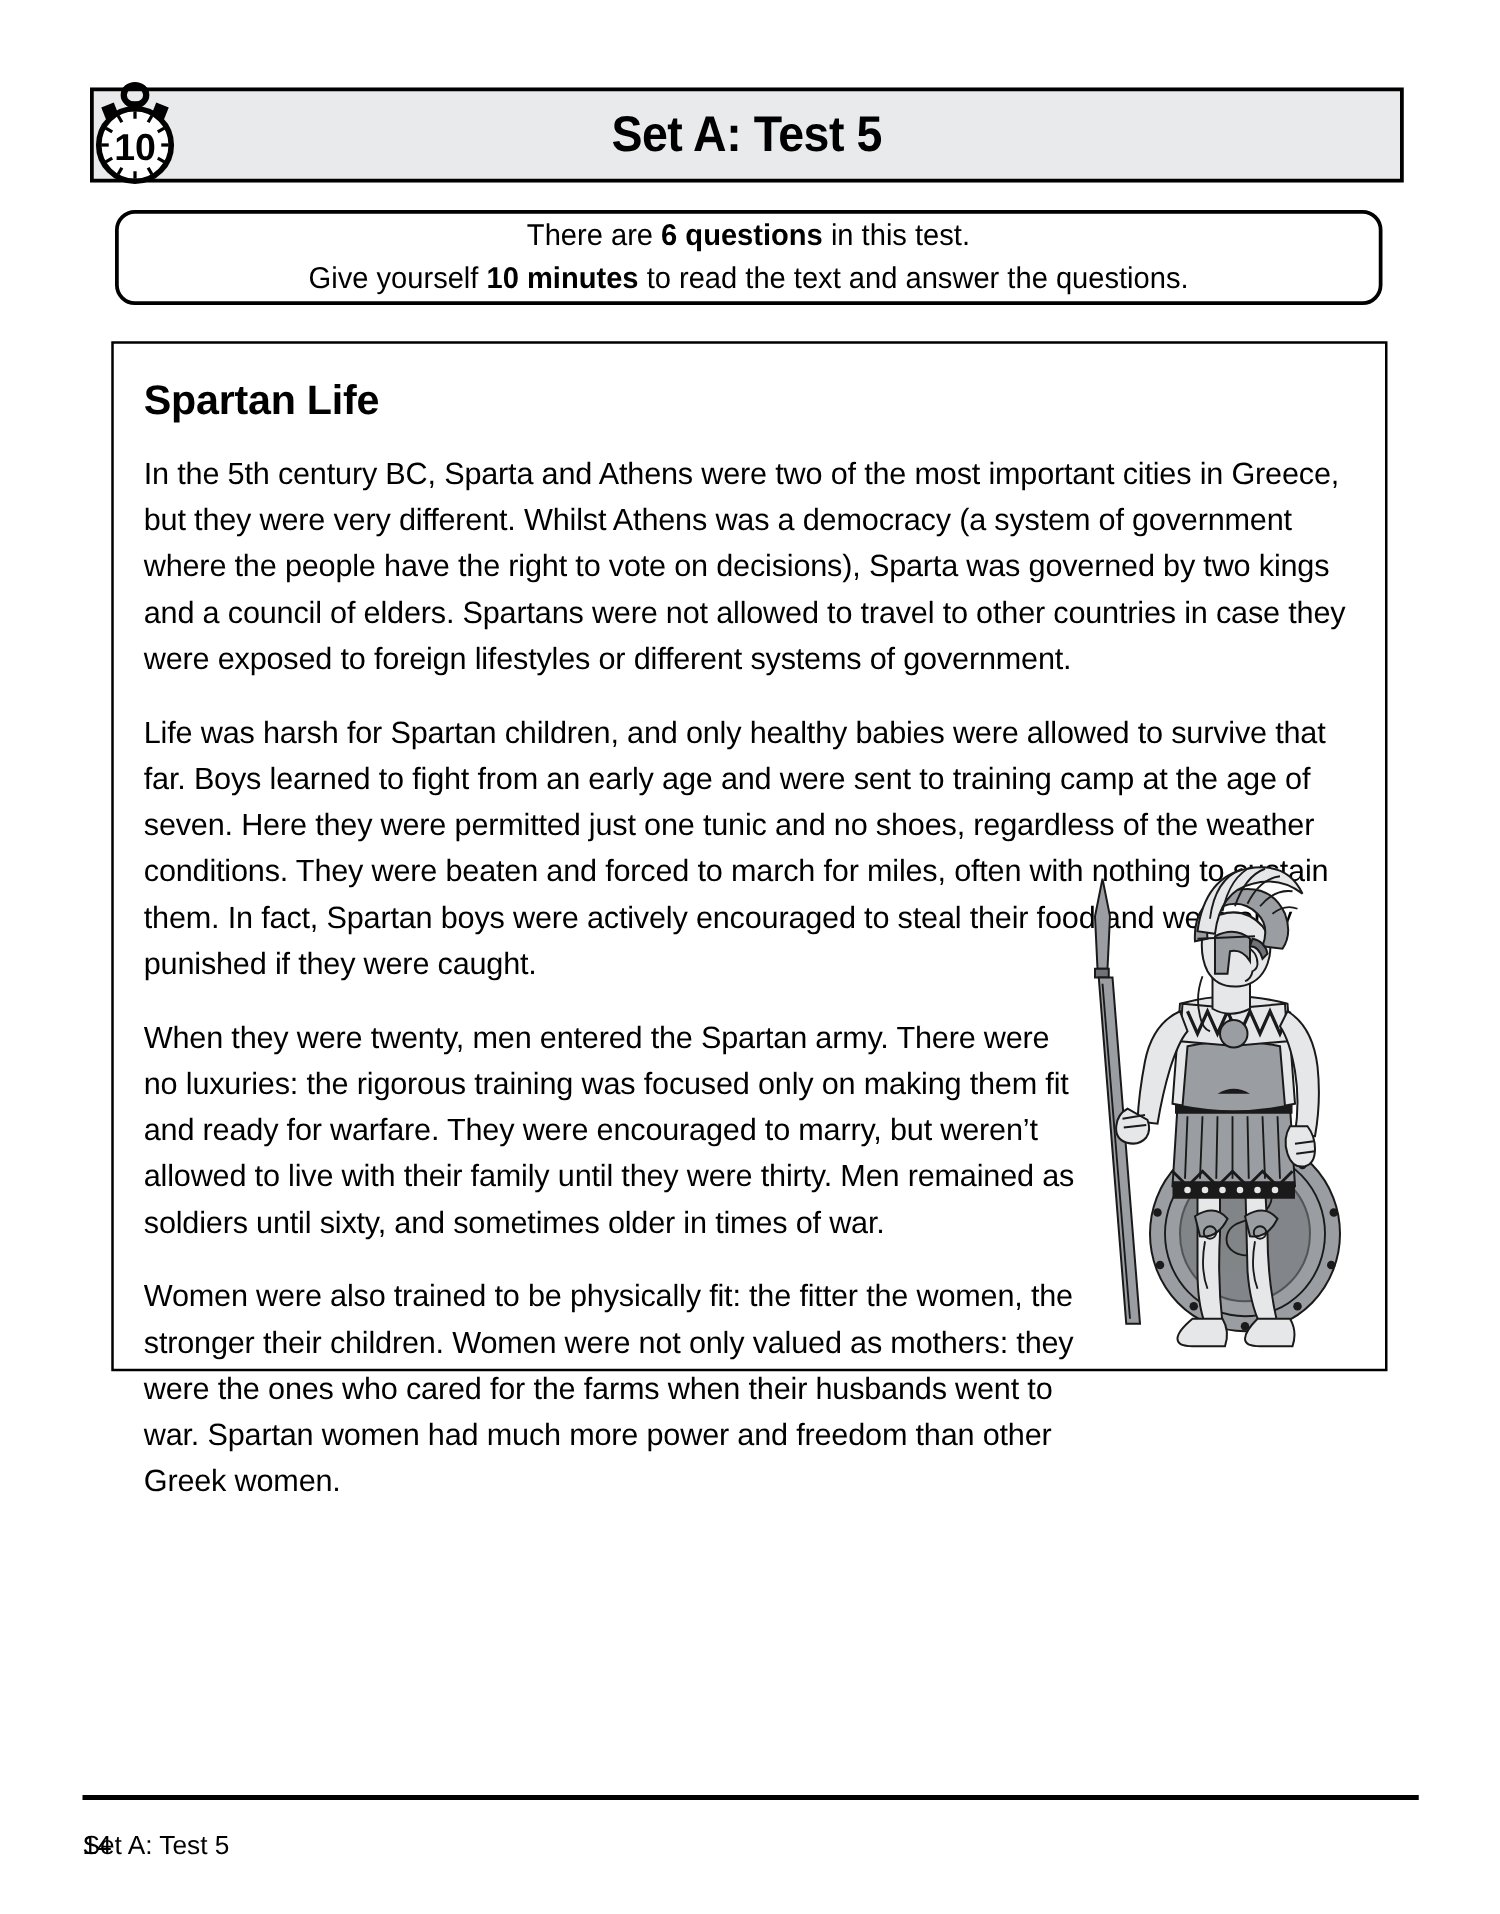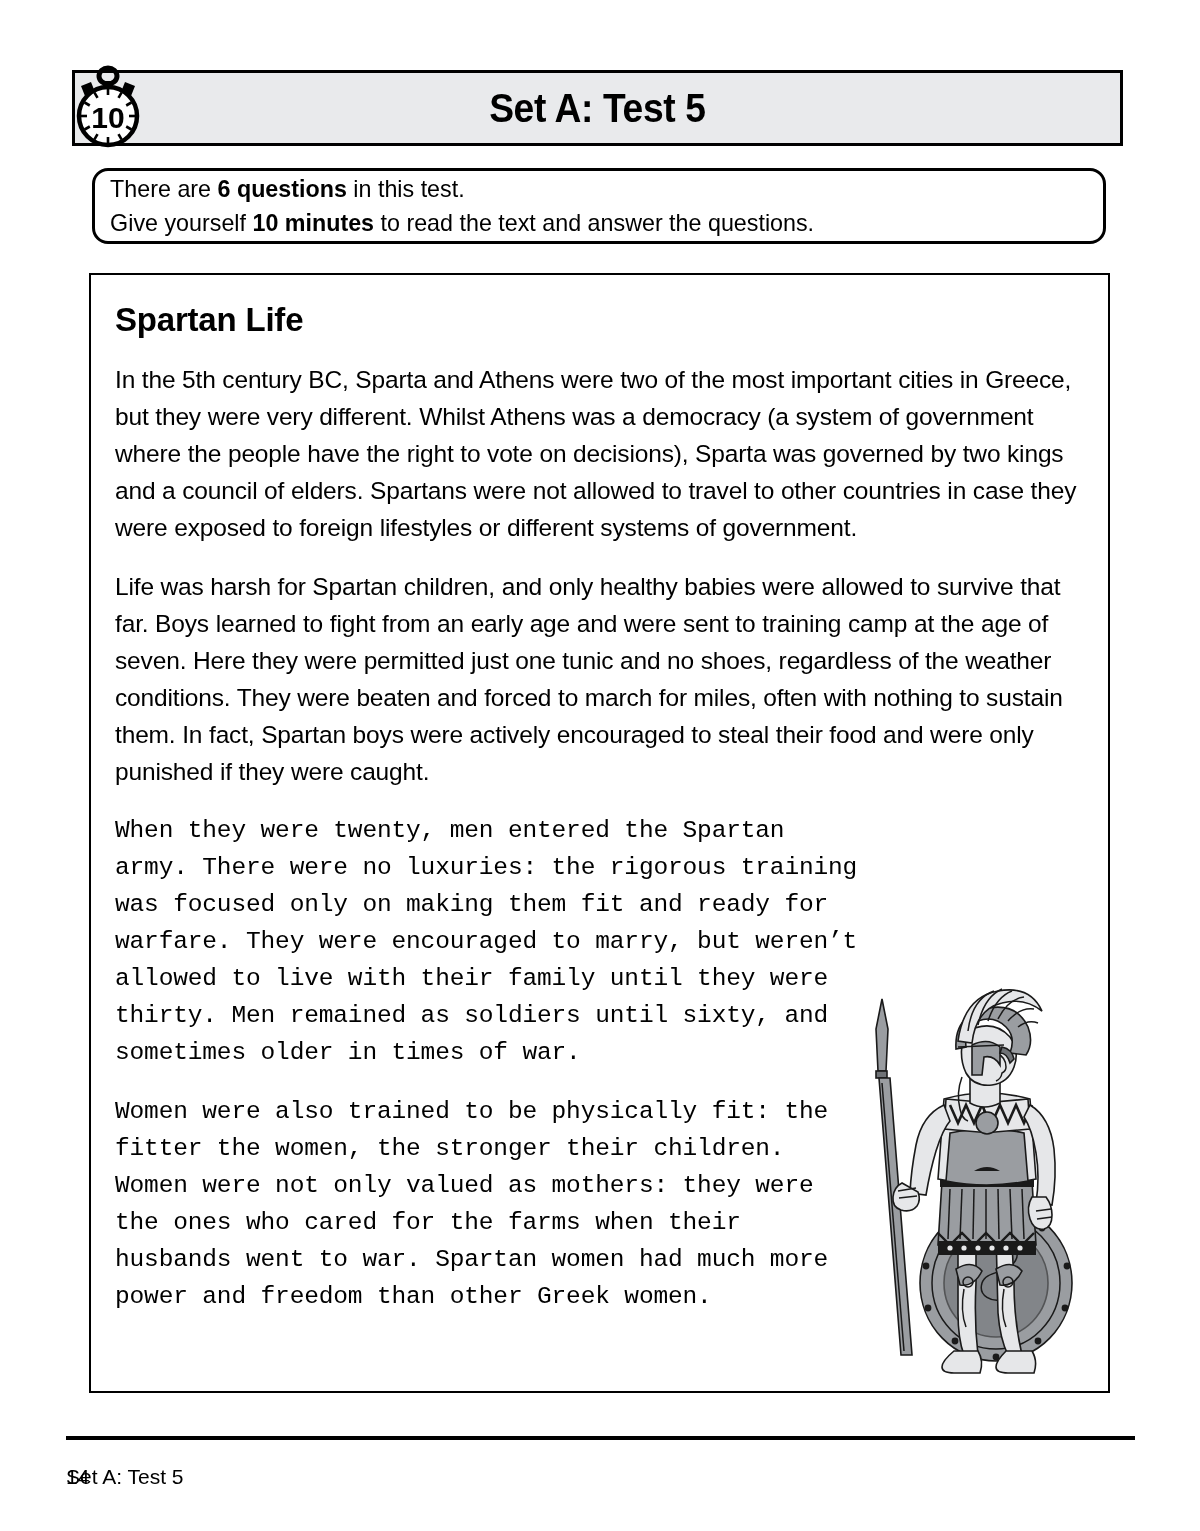--- a/index.html
+++ b/index.html
@@ -52,37 +52,38 @@
     left: 92px;
     top: 168px;
     width: 1014px;
     height: 76px;
     border: 3px solid #000;
     border-radius: 16px;
     box-sizing: border-box;
     background: #fff;
     display: flex;
     flex-direction: column;
+    align-items: center;
     justify-content: center;
   }
   .instruction-line {
     font-size: 24px;
     line-height: 34px;
     white-space: nowrap;
     transform: scaleX(0.97);
   }
   .instruction-line b { font-weight: bold; }
 
   
   .passage-box {
     position: absolute;
     left: 89px;
     top: 273px;
     width: 1021px;
-    height: 1120px;
+    height: 824px;
     border: 2px solid #000;
     box-sizing: border-box;
     background: #fff;
   }
   .passage-inner {
     position: relative;
     padding: 26px 30px 0 24px;
     height: 100%;
     box-sizing: border-box;
   }
@@ -91,21 +92,21 @@
     font-weight: bold;
     margin: 0 0 22px 0;
     letter-spacing: -0.2px;
   }
   .para {
     font-size: 24.5px;
     line-height: 37px;
     margin: 0 0 22px 0;
     letter-spacing: -0.15px;
   }
-  .para.narrow { width: 745px; font-family: Liberation Mono, monospace; }
+  .para.narrow { width: 745px; }
 
   
   .warrior {
     position: absolute;
     right: 12px;
     bottom: 8px;
     width: 250px;
     height: 400px;
   }
 

